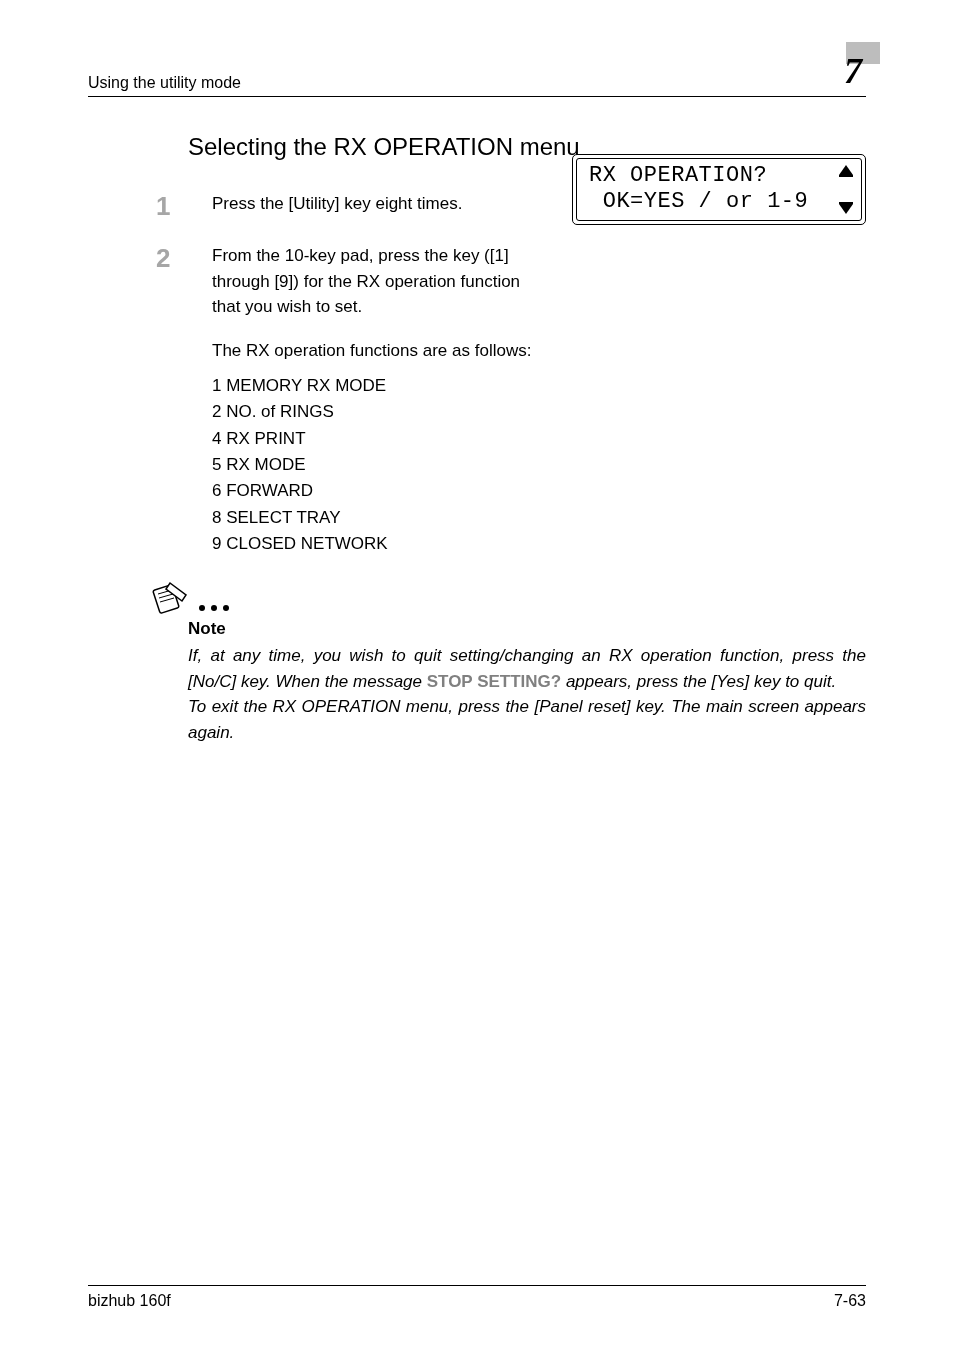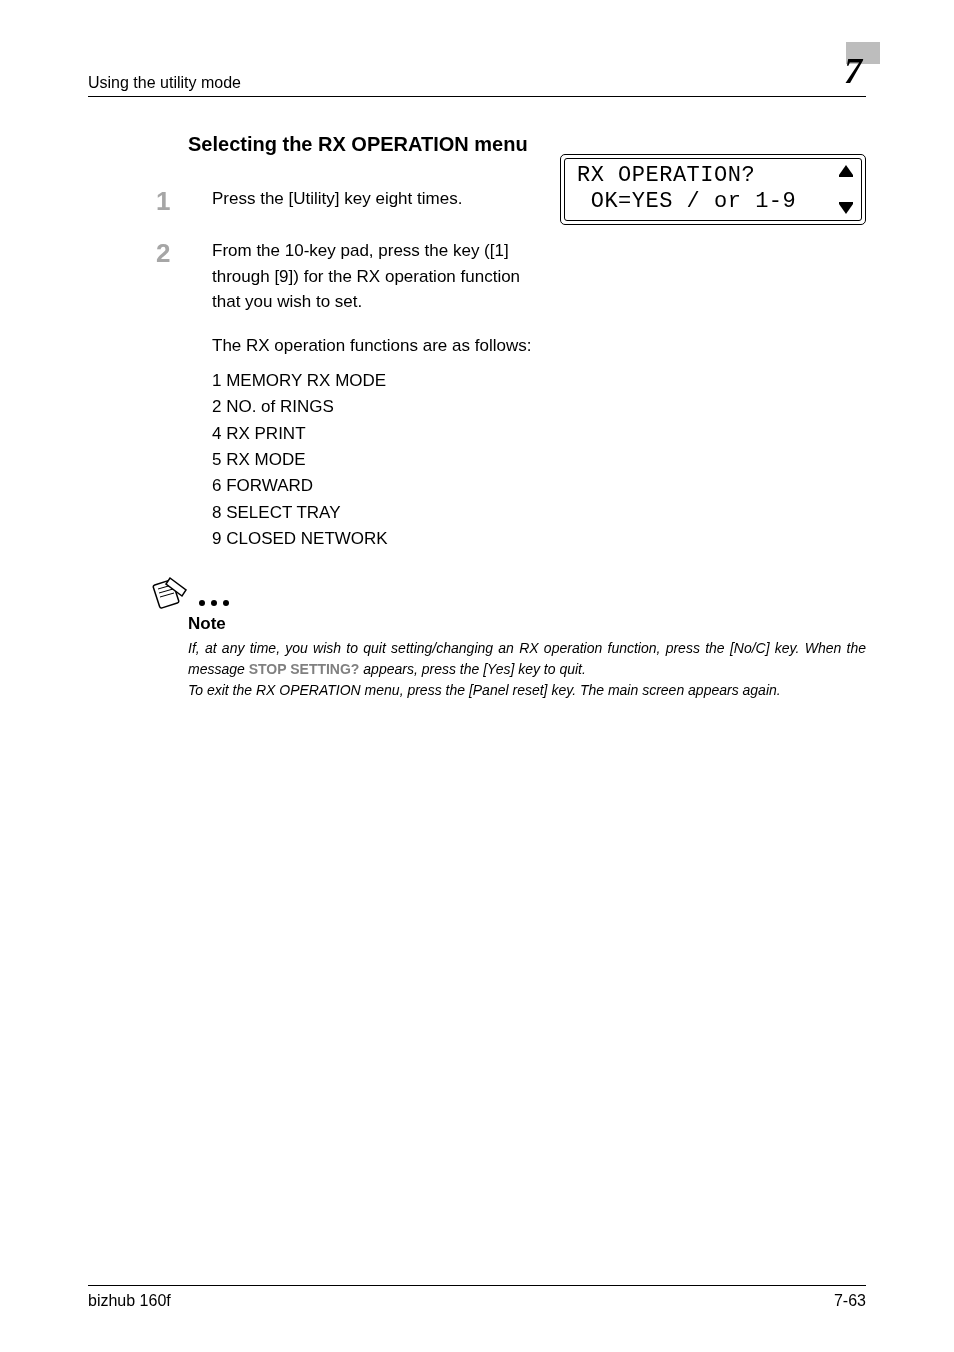--- a/index.html
+++ b/index.html
@@ -49,22 +49,22 @@
     font-family: "Times New Roman", serif;
     font-weight: bold;
     font-style: italic;
     font-size: 36px;
     position: relative;
     z-index: 1;
     padding-right: 4px;
   }
 
   .section-title {
-    font-size: 20px;
-    font-weight: bold;
+    font-size: 24px;
+    font-weight: normal;
     margin-left: 100px;
     margin-bottom: 30px;
   }
 
   .step-block {
     display: flex;
     margin-left: 68px;
     margin-bottom: 24px;
     align-items: flex-start;
   }
@@ -105,20 +105,21 @@
     position: absolute;
     top: 154px;
     right: 88px;
     width: 306px;
   }
   .lcd-outer {
     border: 1.6px solid #000;
     border-radius: 5px;
     background: #fff;
     padding: 3px;
+    margin-left: 12px;
   }
   .lcd-inner {
     border: 1.4px solid #000;
     border-radius: 3px;
     padding: 4px 8px 4px 12px;
     font-family: "Courier New", monospace;
     font-size: 22px;
     line-height: 1.2;
     letter-spacing: 0.5px;
     display: flex;
@@ -172,21 +173,21 @@
     margin-bottom: 4px;
   }
   .note-heading {
     font-weight: bold;
     font-size: 17px;
     margin-left: 36px;
     margin-bottom: 4px;
   }
   .note-body {
     font-style: italic;
-    font-size: 14px;
+    font-size: 17px;
     line-height: 1.5;
     margin-left: 36px;
     max-width: 690px;
     text-align: justify;
   }
   .note-body .grey-bold {
     font-style: normal;
   }
 
   .footer-row {

